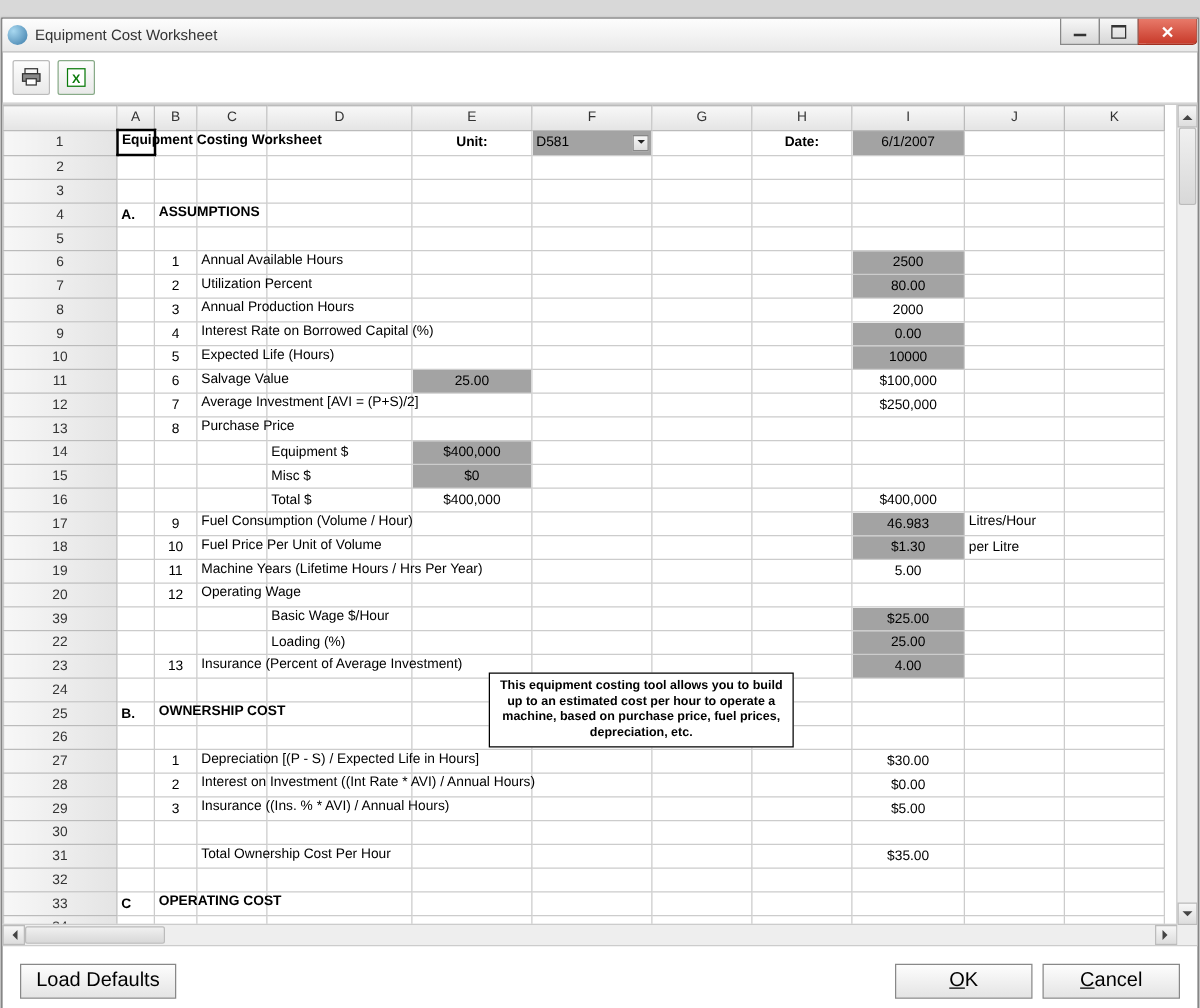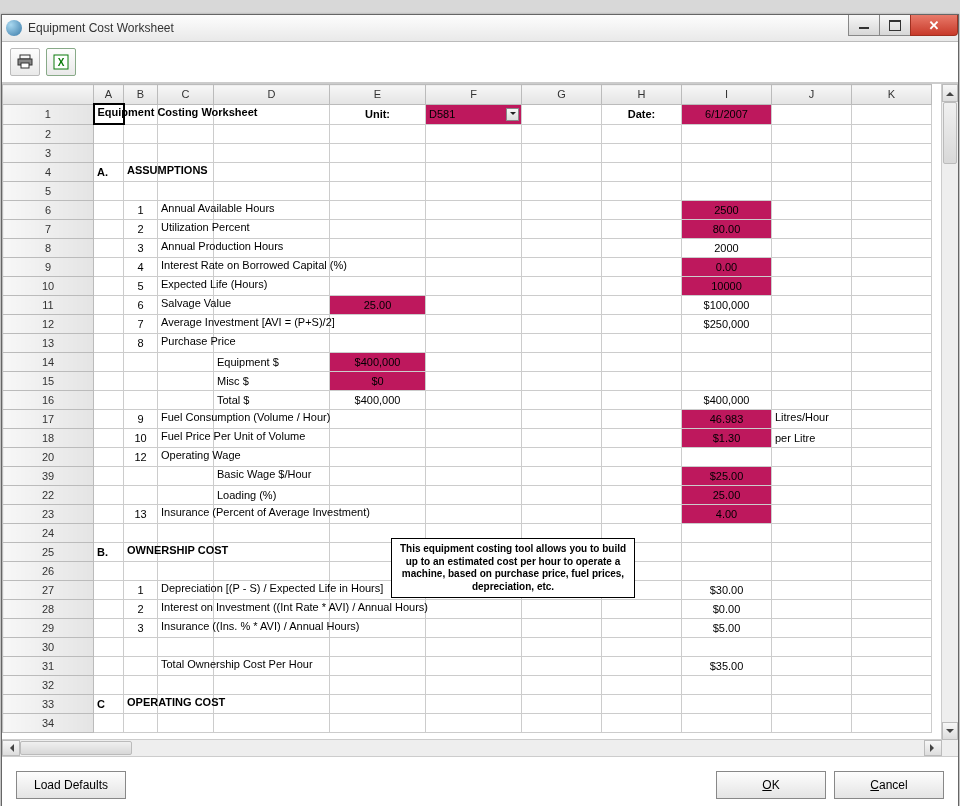--- a/index.html
+++ b/index.html
@@ -21,21 +21,21 @@
 .sheet{position:absolute;top:0;left:0;right:16px;bottom:16px;overflow:hidden;background:#fff;}
 table{border-collapse:collapse;table-layout:fixed;width:930px;}
 th,td{border:1px solid #ccc;height:18px;padding:0 3px;white-space:nowrap;overflow:hidden;font-size:11px;}
 th{background:linear-gradient(#f7f7f7,#e4e4e4);color:#333;text-align:center;font-weight:normal;border-color:#bbb;}
 th.rowhdr{width:32px;background:linear-gradient(90deg,#f7f7f7,#e4e4e4);}
 .colA{width:30px;} .colB{width:34px;} .colC{width:56px;} .colD{width:116px;} .colE{width:96px;}
 .colF{width:96px;} .colG{width:80px;} .colH{width:80px;} .colI{width:90px;} .colJ{width:80px;} .colK{width:80px;}
 .bold{font-weight:bold;}
 .ra{text-align:center;}
 .ctr{text-align:center;}
-.hl{background:#be185d;}
+.hl{background:#a3a3a3;}
 .sel{border:2px solid #000 !important;}
 .ov{overflow:visible;position:relative;}
 .ov span{position:absolute;left:3px;top:1px;white-space:nowrap;}
 .dd{position:relative;}
 .dd::after{content:"";position:absolute;right:2px;top:3px;width:11px;height:11px;border:1px solid #888;background:linear-gradient(#f7f7f7,#ddd);}
 .dd::before{content:"";position:absolute;right:5px;top:7px;border:3px solid transparent;border-top-color:#222;z-index:1;}
 .note{position:absolute;top:454px;left:389px;width:230px;border:1px solid #000;background:#fff;padding:4px 6px;font-size:10px;font-weight:bold;text-align:center;line-height:1.25;z-index:5;font-family:Arial;}
 .vscroll{position:absolute;right:0;top:0;width:16px;bottom:16px;background:#eee;border-left:1px solid #ccc;}
 .vscroll .btn{height:16px;background:linear-gradient(#f7f7f7,#ddd);border:1px solid #bbb;display:flex;align-items:center;justify-content:center;}
 .vscroll .btn.up::after{content:"";border:4px solid transparent;border-bottom-color:#444;margin-bottom:3px;}
@@ -44,21 +44,21 @@
 .vscroll .thumb{position:absolute;top:18px;left:1px;right:1px;height:60px;background:linear-gradient(#f0f0f0,#d8d8d8);border:1px solid #bbb;border-radius:2px;}
 .hscroll{position:absolute;left:0;right:16px;bottom:0;height:16px;background:#eee;border-top:1px solid #ccc;}
 .hscroll .btn{width:16px;height:14px;background:linear-gradient(#f7f7f7,#ddd);border:1px solid #bbb;display:inline-flex;align-items:center;justify-content:center;}
 .hscroll .btn.l::after{content:"";border:4px solid transparent;border-right-color:#444;margin-right:2px;}
 .hscroll .btn.r{position:absolute;right:0;top:0;}
 .hscroll .btn.r::after{content:"";border:4px solid transparent;border-left-color:#444;margin-left:2px;}
 .hscroll .thumb{position:absolute;top:1px;left:18px;width:110px;bottom:1px;background:linear-gradient(#f0f0f0,#d8d8d8);border:1px solid #bbb;border-radius:2px;}
 .scrollcorner{position:absolute;right:0;bottom:0;width:16px;height:16px;background:#eee;}
 .footer{height:56px;border-top:1px solid #ccc;display:flex;align-items:center;padding:0 14px;gap:8px;}
 .footer .spacer{flex:1;}
-.btn2{min-width:84px;height:26px;border:1px solid #888;background:linear-gradient(#fdfdfd,#e4e4e4);font-size:12px;padding:0 12px;display:flex;align-items:center;justify-content:center;}
+.btn2{min-width:84px;height:26px;border:1px solid #888;background:linear-gradient(#fdfdfd,#e4e4e4);font-size:16px;padding:0 12px;display:flex;align-items:center;justify-content:center;}
 .btn2 .ul{text-decoration:underline;}
 </style>
 </head>
 <body>
 
 <div class="window">
   <div class="titlebar">
     <div class="globe"></div>
     <div class="title">Equipment Cost Worksheet</div>
     <div class="winbtns">
@@ -394,20 +394,36 @@
               <td></td>
               <td></td>
               <td></td>
               <td></td>
               <td></td>
               <td class="hl ra">$1.30</td>
               <td>per Litre</td>
               <td></td>
             </tr>
         <tr>
+              <th class="rowhdr">19</th>
+              <td></td>
+              <td class="ctr">11</td>
+              <td class="ov">
+                <span>Machine Years (Lifetime Hours / Hrs Per Year)</span>
+              </td>
+              <td></td>
+              <td></td>
+              <td></td>
+              <td></td>
+              <td></td>
+              <td class="ra">5.00</td>
+              <td></td>
+              <td></td>
+            </tr>
+        <tr>
               <th class="rowhdr">20</th>
               <td></td>
               <td class="ctr">12</td>
               <td class="ov">
                 <span>Operating Wage</span>
               </td>
               <td></td>
               <td></td>
               <td></td>
               <td></td>

